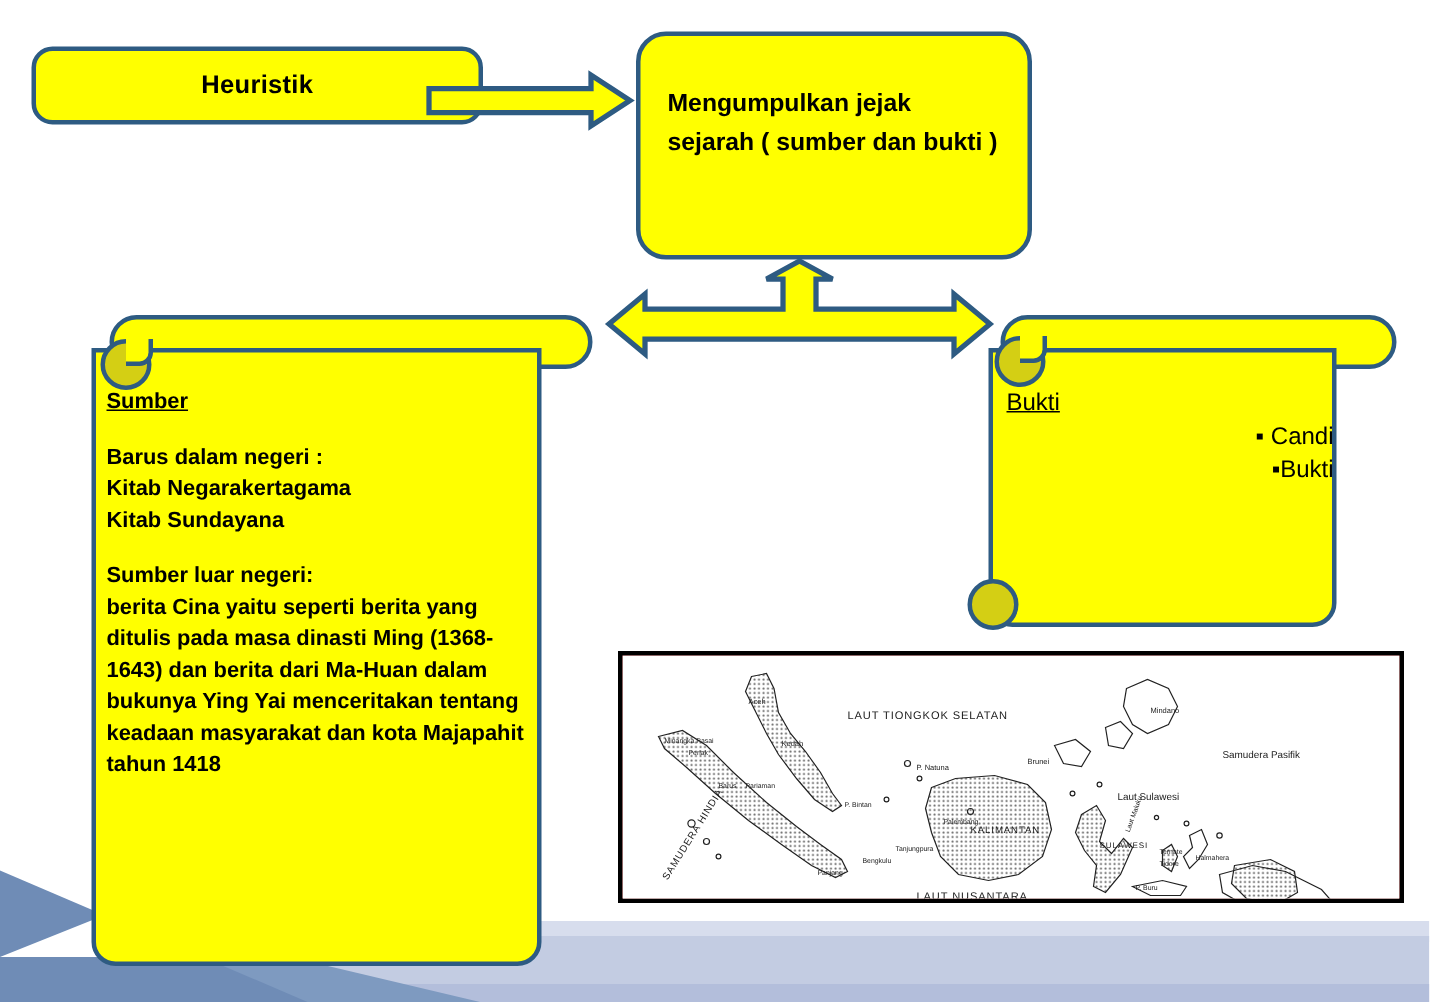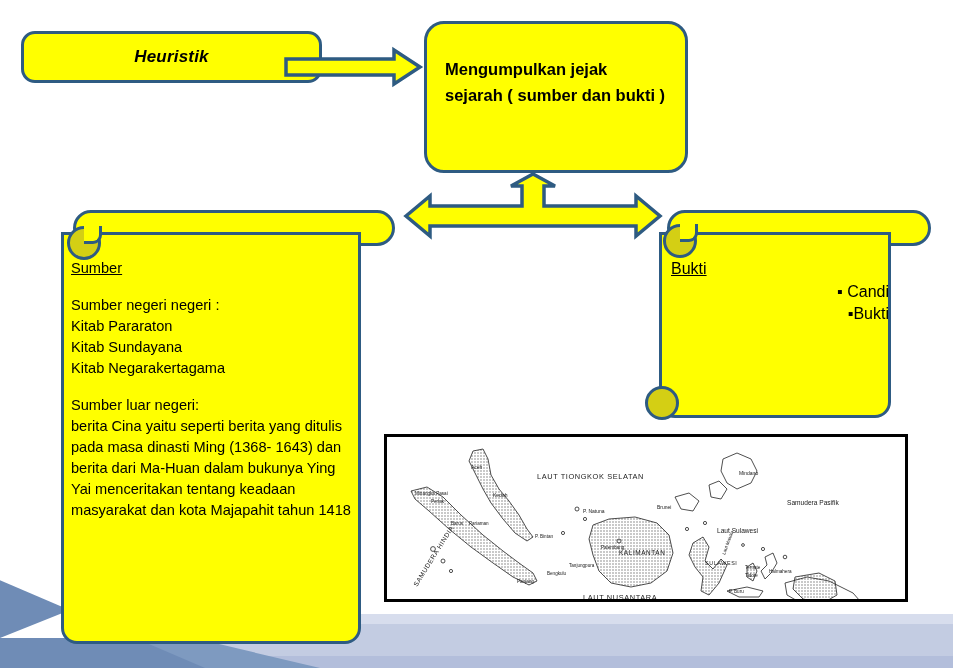--- a/index.html
+++ b/index.html
@@ -52,21 +52,20 @@
     background: #ffff00;
     border: 3px solid #2e5b82;
     border-radius: 14px;
     box-sizing: border-box;
     display: flex;
     align-items: center;
   }
   #box-heuristik {
     left: 21px; top: 31px; width: 301px; height: 52px;
     justify-content: center;
-    font-style: italic;
   }
   #box-heuristik .txt {
     font-size: 17px; font-weight: bold; color: #000000;
     letter-spacing: .2px;
   }
   #box-mengumpulkan {
     left: 424px; top: 21px; width: 264px; height: 152px;
     border-radius: 20px;
     padding: 0 18px;
     align-items: flex-start;
@@ -111,21 +110,21 @@
 
   
   #scroll-sumber { left: 61px; top: 206px; width: 334px; height: 438px; }
   #scroll-sumber .scroll-topbar { left: 12px; top: 4px; width: 322px; }
   #scroll-sumber .scroll-body  { left: 0px; top: 26px; width: 300px; height: 412px; }
   #scroll-sumber .scroll-curl  { left: 6px; top: 20px; }
   #scroll-sumber .scroll-curl-notch { left: 23px; top: 20px; }
   #scroll-sumber .content {
     position: absolute; left: 10px; top: 52px; width: 288px;
     z-index: 6;
-    font-size: 14.6px; font-weight: normal; color: #000000; line-height: 1.44;
+    font-size: 14.6px; font-weight: bold; color: #000000; line-height: 1.44;
   }
   #scroll-sumber .content .hdr { text-decoration: underline; }
   #scroll-sumber .content .gap { height: 16px; }
 
   
   #scroll-bukti { left: 659px; top: 208px; width: 272px; height: 212px; }
   #scroll-bukti .scroll-topbar { left: 8px; top: 2px; width: 264px; }
   #scroll-bukti .scroll-body  { left: 0px; top: 24px; width: 232px; height: 186px; }
   #scroll-bukti .curl-top  { left: 4px; top: 16px; }
   #scroll-bukti .curl-bot  { left: -14px; top: 178px; background: #d4cf14; }
@@ -136,21 +135,21 @@
     font-size: 16px; font-weight: normal; color: #000000; line-height: 1.42;
   }
   #scroll-bukti .content .hdr { text-decoration: underline; }
   #scroll-bukti .content .bullet-line { white-space: pre; text-align: right; }
 
   
   .arrow-svg { position: absolute; overflow: visible; }
 
   
   #map-figure {
-    position: absolute; left: 384px; top: 434px; width: 524px; height: 168px;
+    position: absolute; left: 412px; top: 434px; width: 524px; height: 168px;
     background: #fca5a5; border: 3px solid #000000; box-sizing: border-box;
     overflow: hidden;
   }
   #map-figure svg { display: block; }
   .map-label { font-family: "Liberation Sans", sans-serif; fill: #1a1a1a; }
 </style>
 </head>
 <body>
 
 <div id="slide">
@@ -186,24 +185,23 @@
   </svg>
 
   <div class="scroll-shape" id="scroll-sumber">
     <div class="scroll-topbar"></div>
     <div class="scroll-body"></div>
     <div class="scroll-curl-notch"></div>
     <div class="scroll-curl"></div>
     <div class="content">
       <div class="hdr">Sumber</div>
       <div class="gap"></div>
-      <div>Sumber negeri negeri  :</div>
-      <div>Kitab Pararaton</div>
+      <div>Barus dalam negeri  :</div>
+      <div>Kitab Negarakertagama</div>
       <div>Kitab Sundayana</div>
-      <div>Kitab Negarakertagama</div>
       <div class="gap"></div>
       <div>Sumber luar negeri:</div>
       <div>berita Cina yaitu seperti berita yang ditulis pada masa dinasti Ming (1368- 1643) dan berita dari Ma-Huan dalam bukunya Ying Yai menceritakan tentang keadaan masyarakat dan kota Majapahit tahun 1418</div>
     </div>
   </div>
 
   <div class="scroll-shape" id="scroll-bukti">
     <div class="scroll-topbar"></div>
     <div class="scroll-body"></div>
     <div class="scroll-curl curl-bot"></div>

